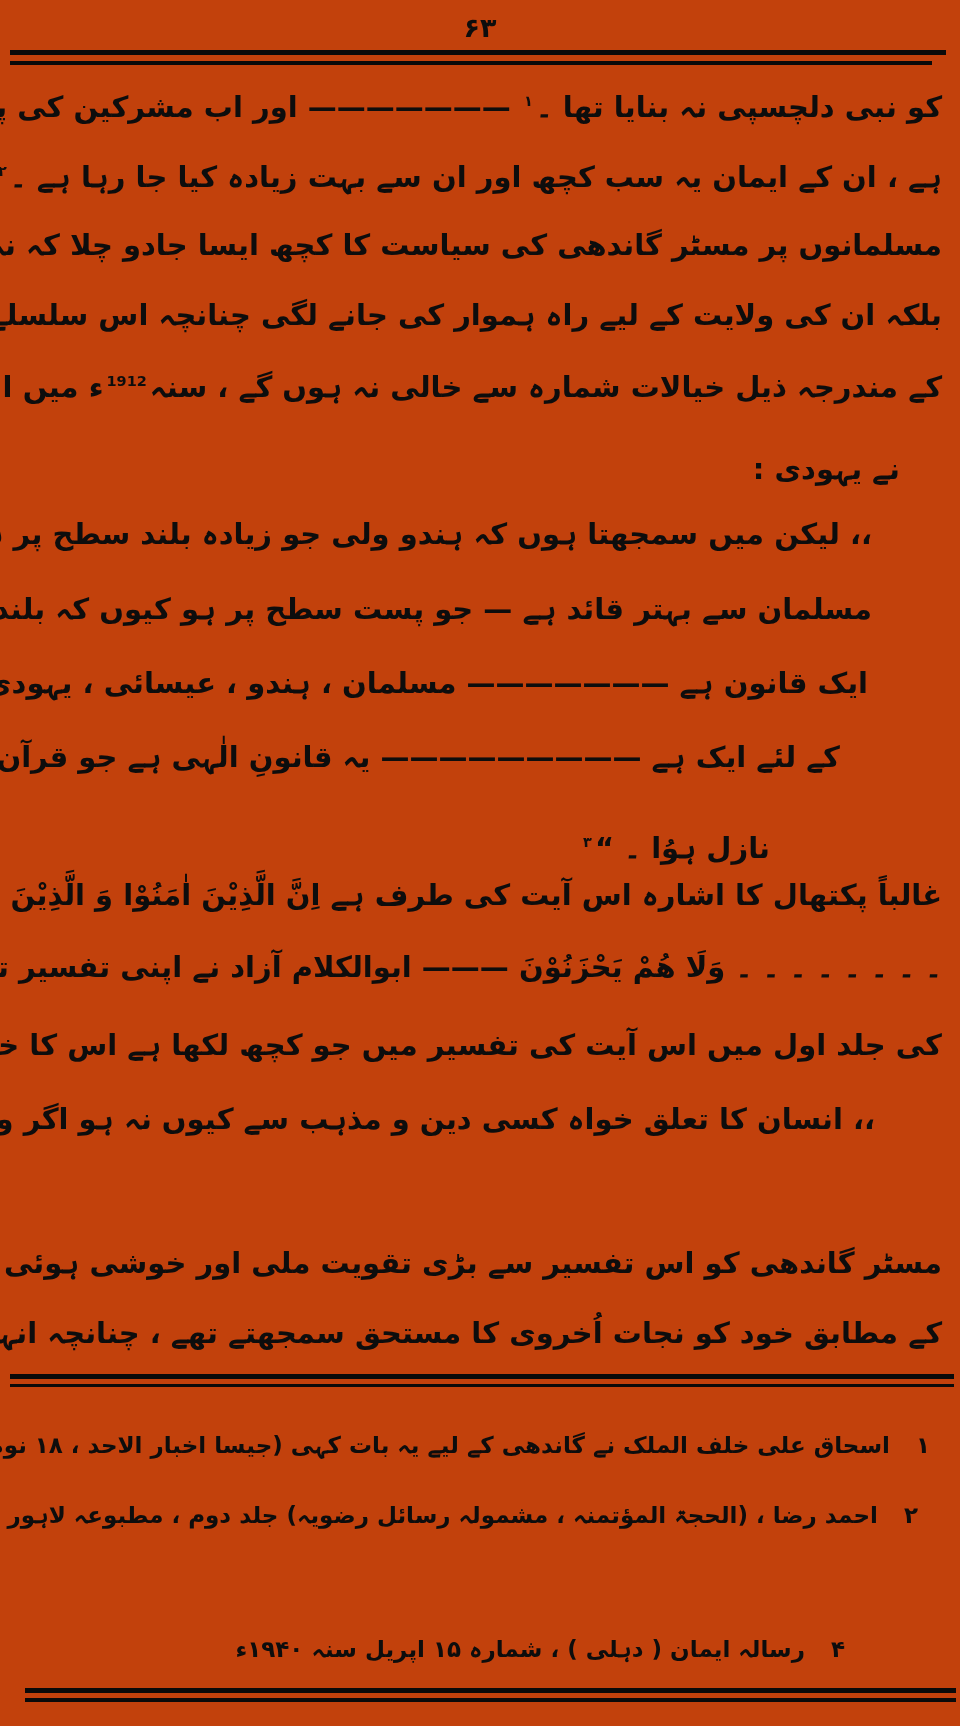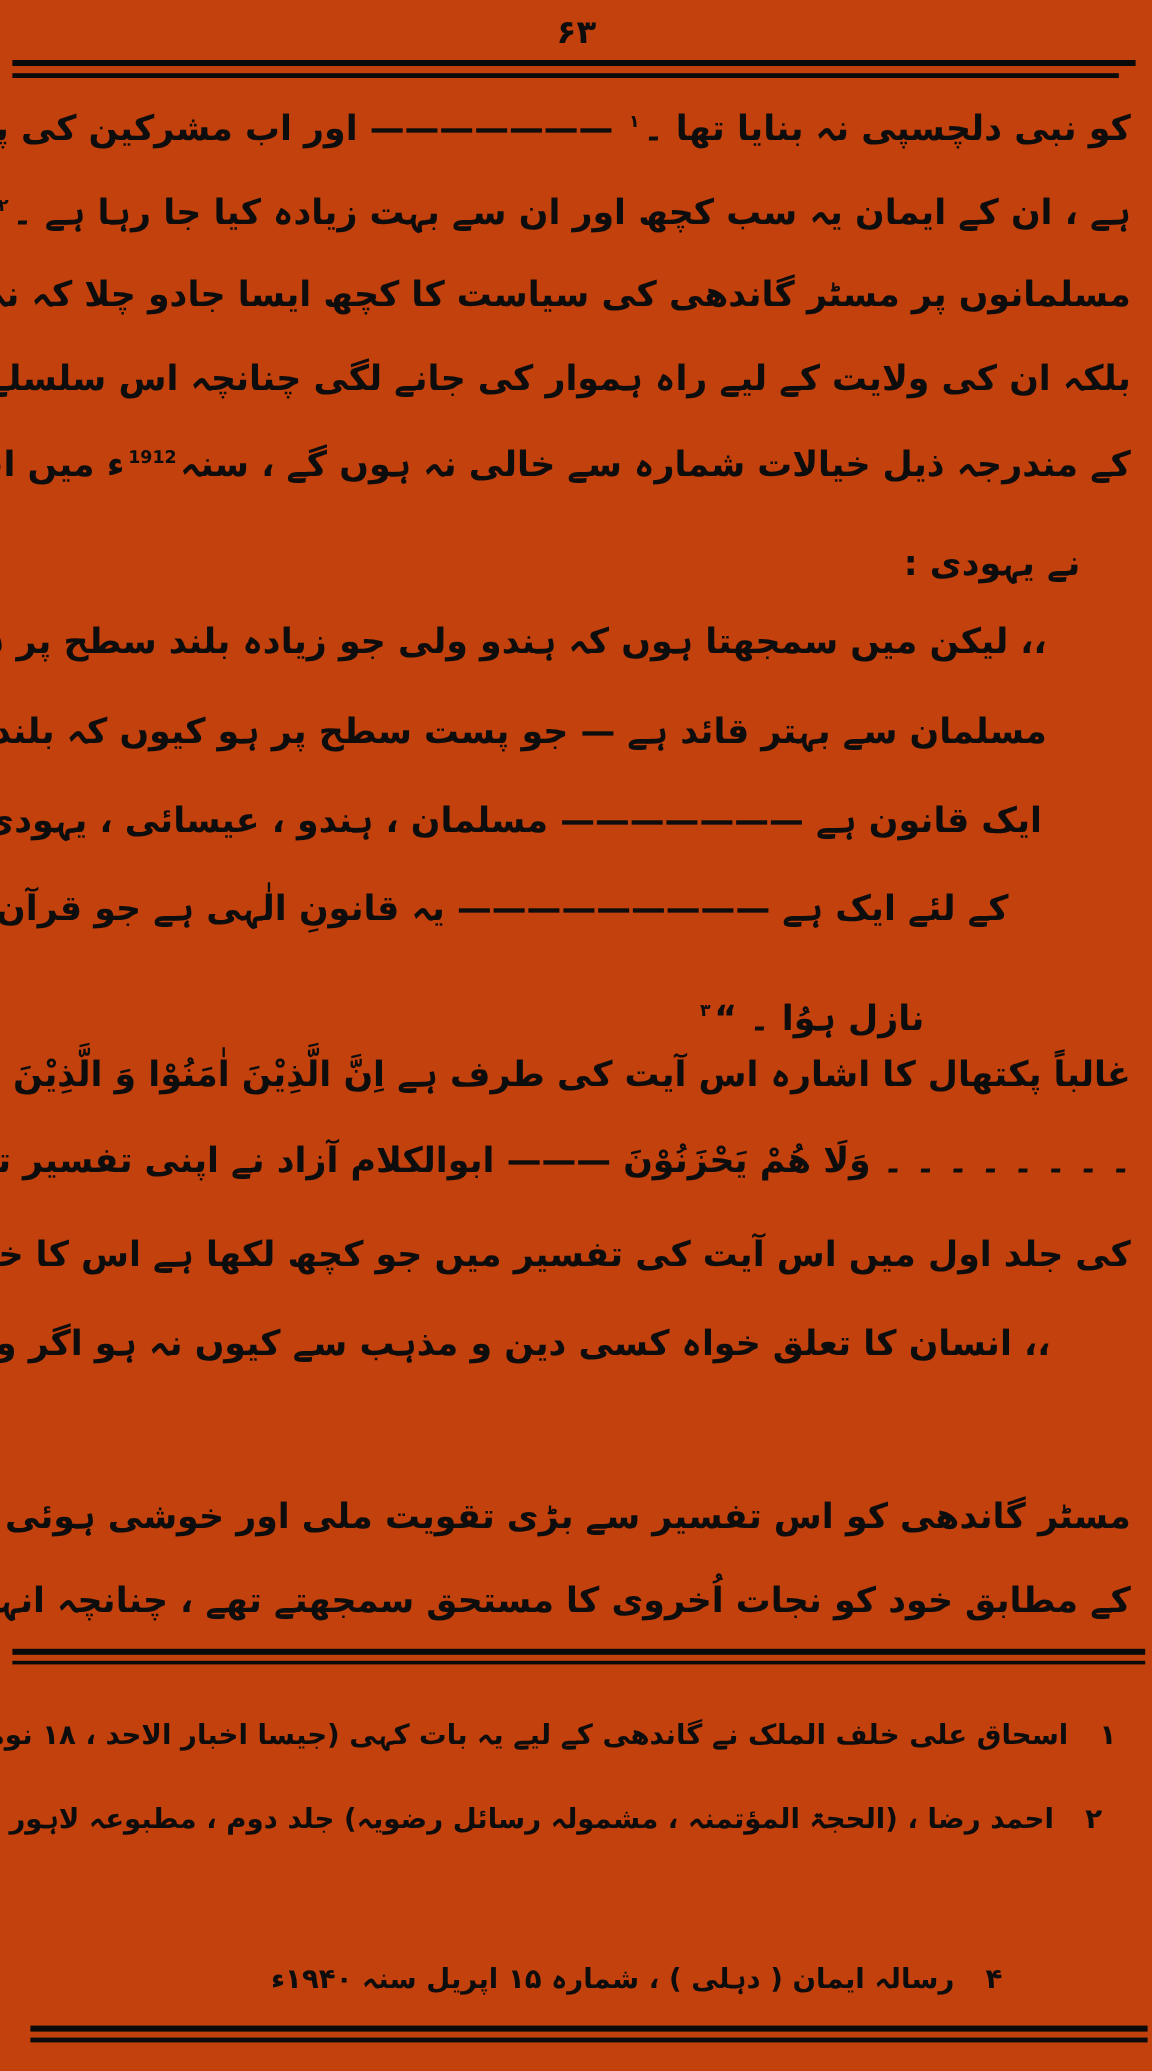--- a/index.html
+++ b/index.html
@@ -62,21 +62,21 @@
   .l11 { top: 876px; }
   .l12 { top: 948px; }
   .l13 { top: 1026px; }
   .l14 { top: 1100px; right: 85px;  }
   .l15 { top: 1172px; right: 112px; }
   .l16 { top: 1244px; }
   .l17 { top: 1314px; }
   .f0 { top: 1432px; right: 30px;  }
   .f1 { top: 1502px; right: 42px;  }
   .f2 { top: 1568px; right: 95px;  }
-  .f3 { top: 1636px; right: 125px; }
+  .f3 { top: 1636px; right: 115px; }
 </style>
 </head>
 <body>
 
 <div class="page">
 
   <div class="pagenum">۶۳</div>
 
   <div class="rule rule-top-1"></div>
   <div class="rule rule-top-2"></div>

